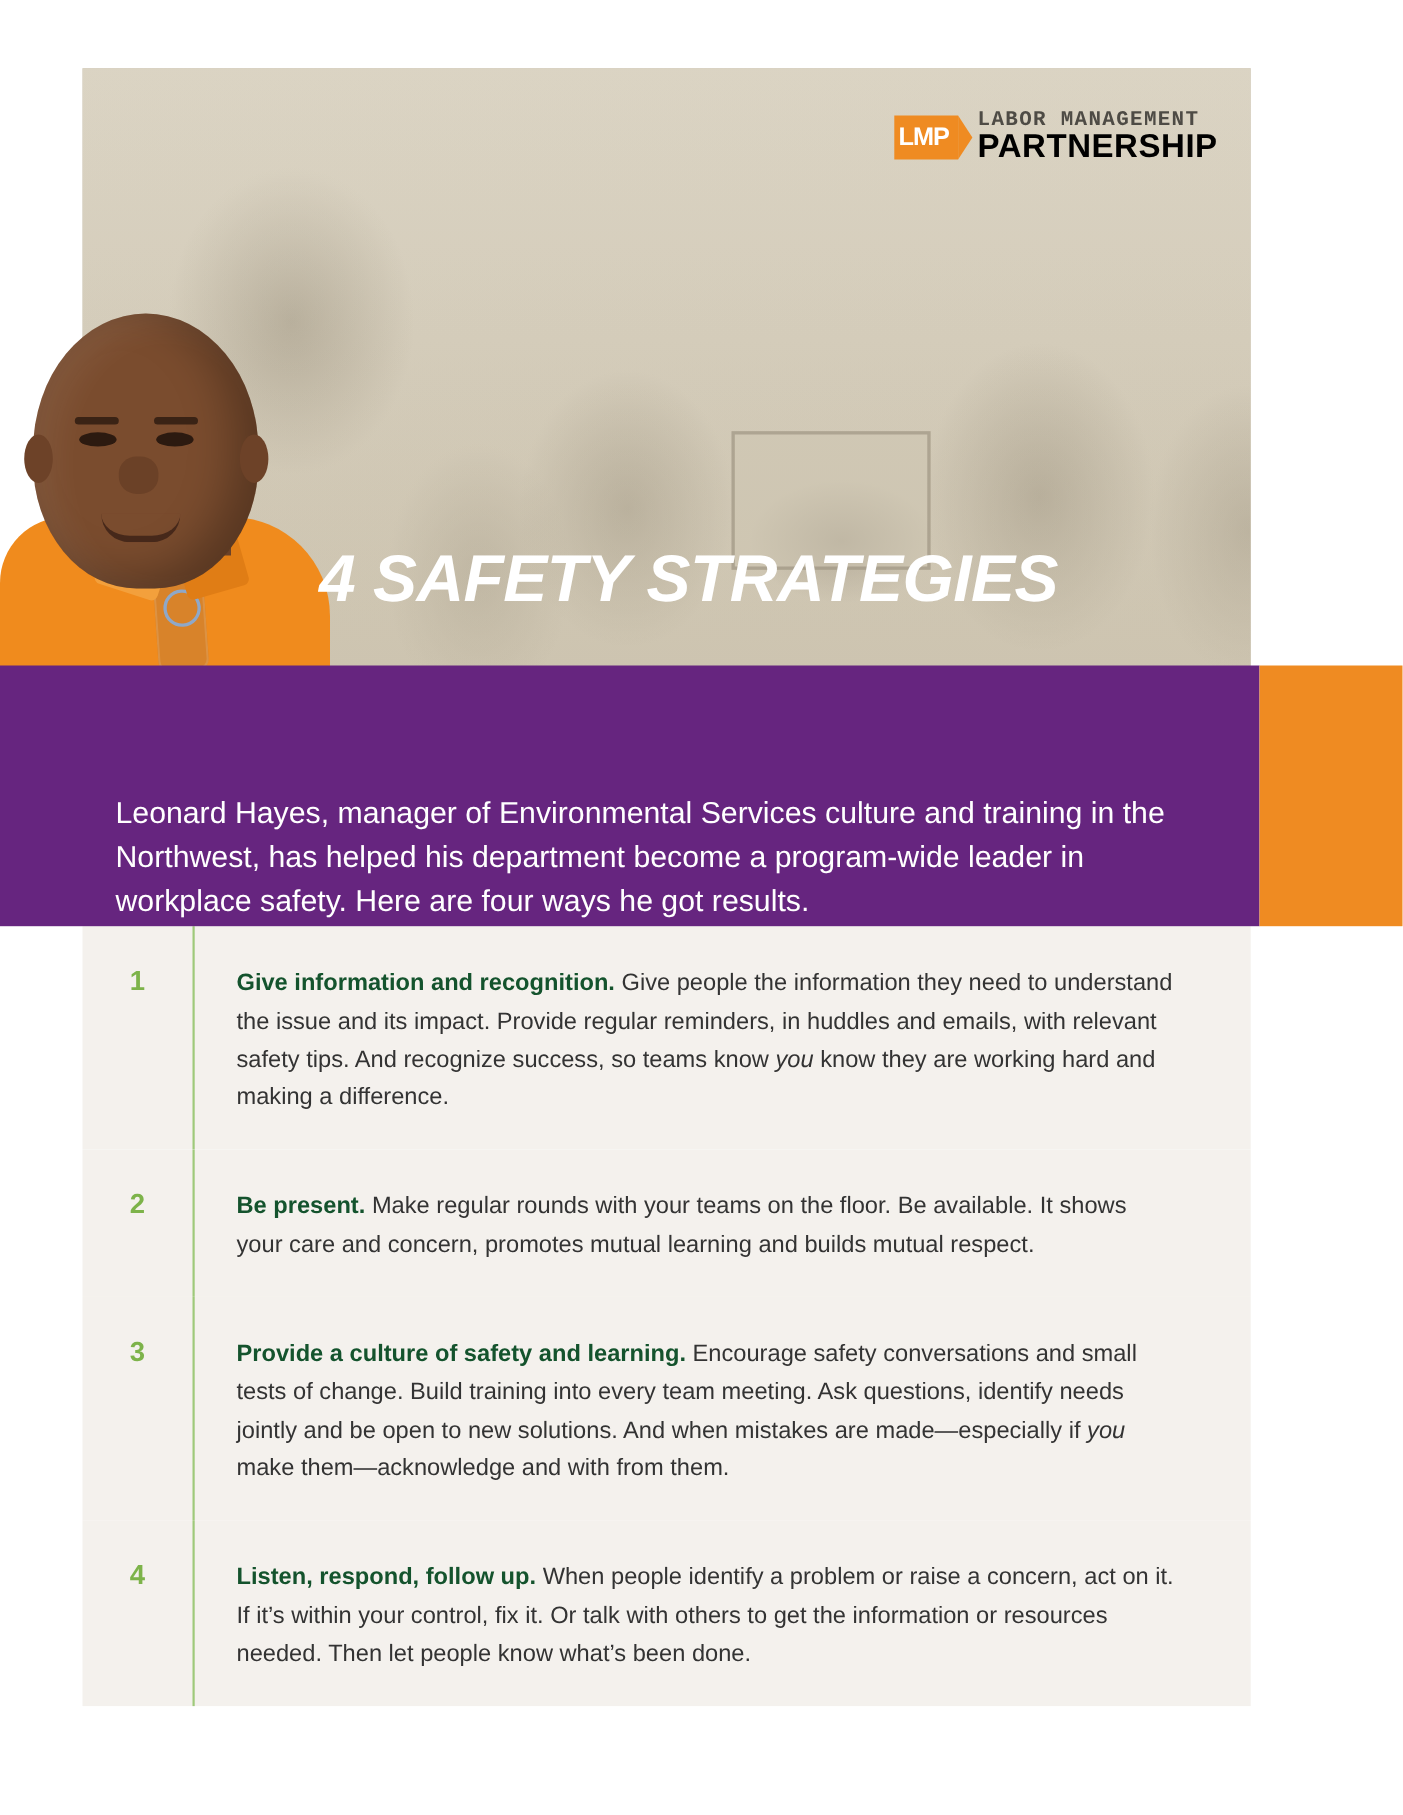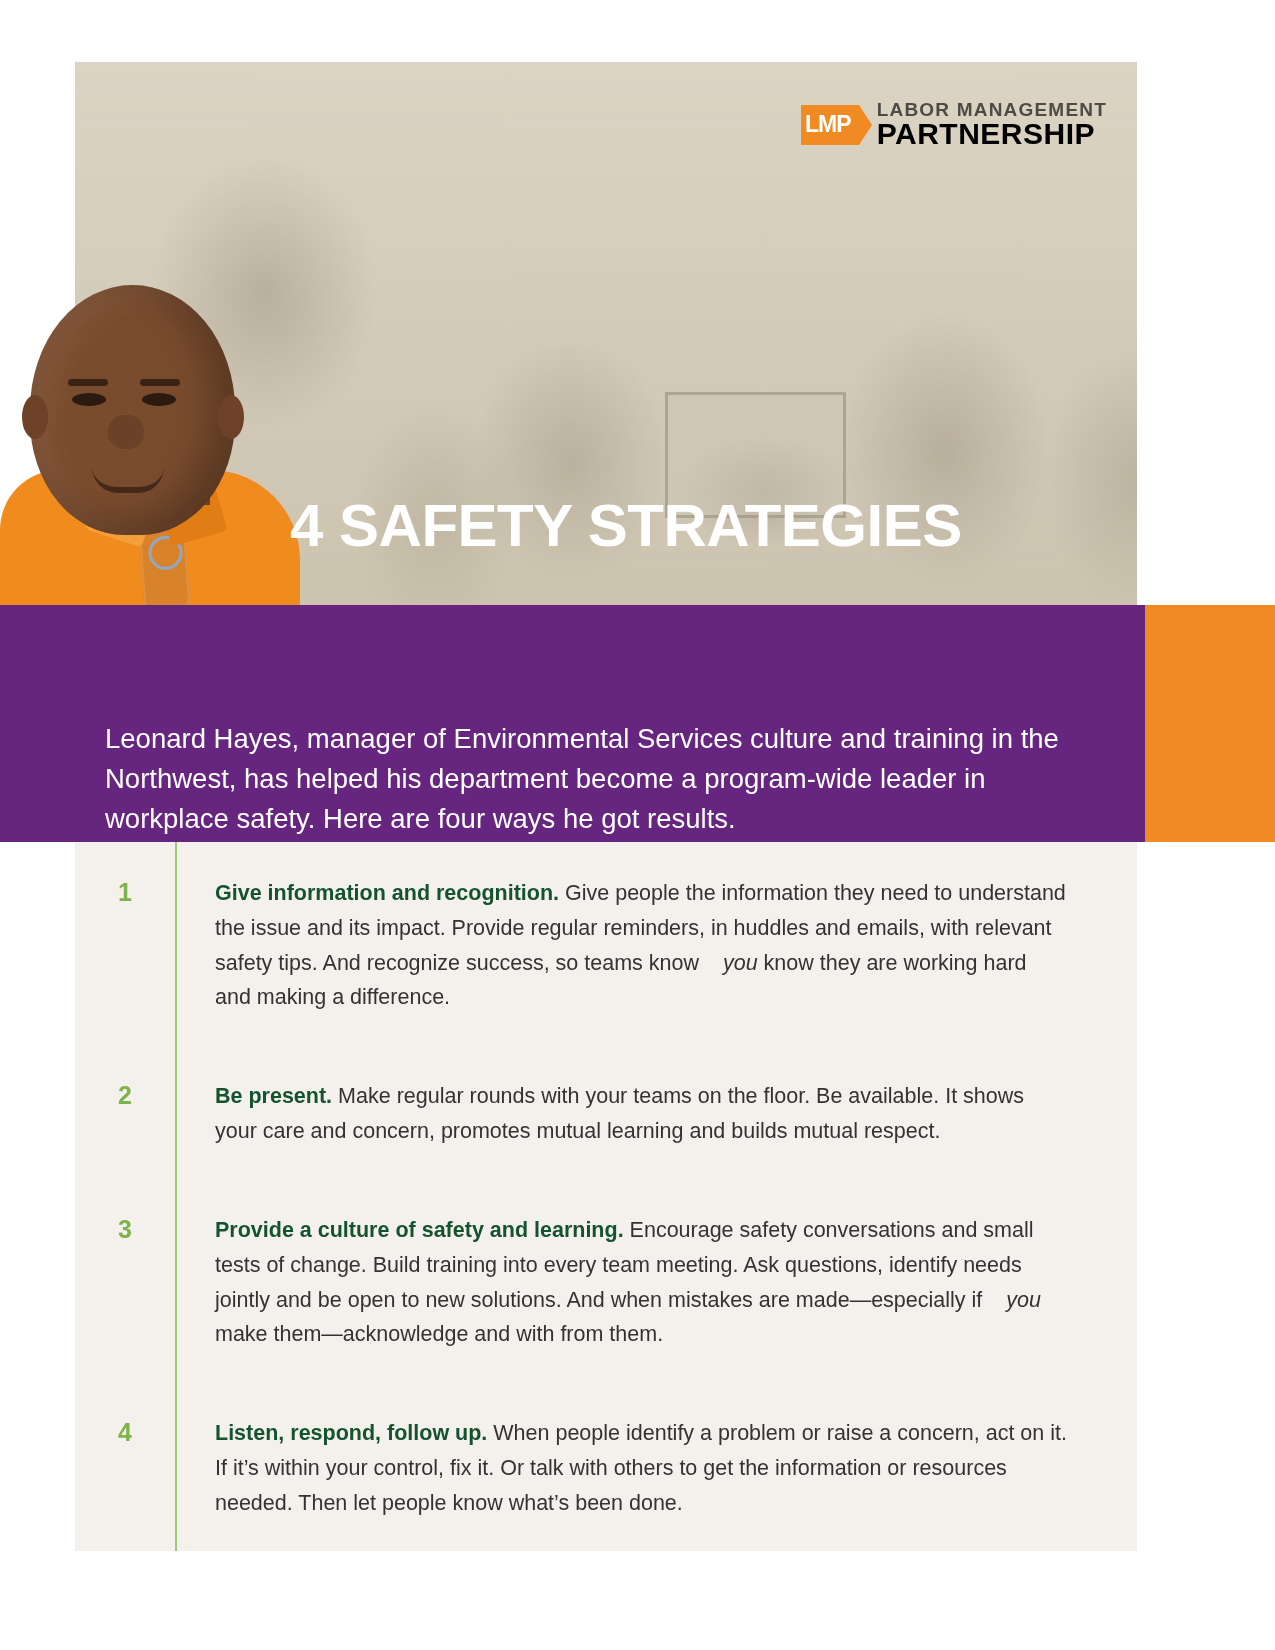--- a/index.html
+++ b/index.html
@@ -97,20 +97,21 @@
   }
   .logo-text {
     color: #4e4b45;
     line-height: 1.02;
     padding-left: 6px;
   }
   .logo-text .l1 {
     font-size: 19px;
     letter-spacing: 1.2px;
     font-weight: bold;
+    font-family: Liberation Mono, monospace;
   }
   .logo-text .l2 {
     font-size: 30px;
     letter-spacing: 0.5px;
     font-weight: bold;
     color: #000000;
   }
 
   
   .portrait {
@@ -247,20 +248,21 @@
     position: absolute;
     left: 290px;
     top: 495px;
     z-index: 7;
     color: #ffffff;
     font-weight: bold;
     font-size: 60px;
     line-height: 1.02;
     letter-spacing: -0.5px;
     text-transform: uppercase;
+    font-style: italic;
   }
 
   
   .band {
     position: absolute;
     left: 0;
     top: 605px;
     width: 1145px;
     height: 237px;
     background: #66257f;
@@ -314,21 +316,21 @@
     margin: 0;
   }
   .item .body {
     flex: 1;
     padding: 34px 70px 30px 38px;
     color: #333333;
     font-size: 21.5px;
     line-height: 1.62;
   }
   .item .body b { font-weight: bold; color: #14532d; }
-  .item .body i { font-style: italic; margin-left: 18px; }
+  .item .body i { font-style: italic; }
 </style>
 </head>
 <body>
 
 <div class="page">
 
   <div class="hero">
     <div class="hero-photo"></div>
     <div class="hero-frame"></div>
 

